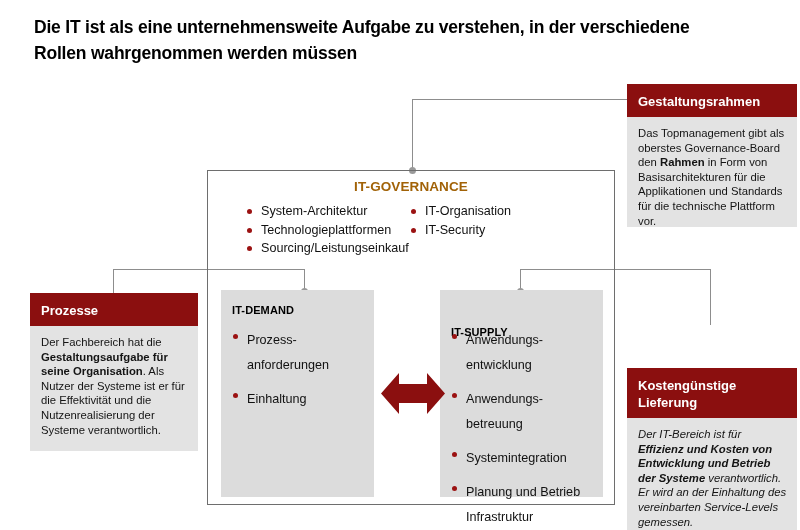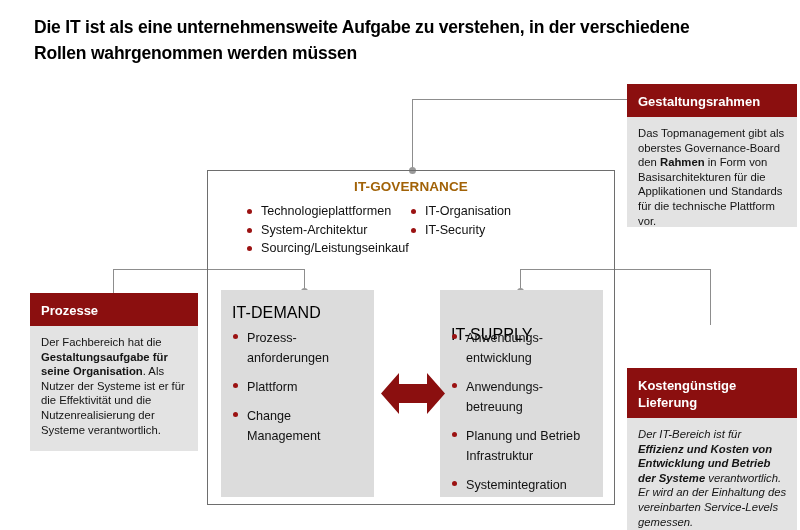--- a/index.html
+++ b/index.html
@@ -55,23 +55,23 @@
   ul.bl li:before{
     content:"";position:absolute;left:1px;top:6px;
     width:5px;height:5px;border-radius:50%;background:#9b1212;
   }
 
   
   .panel{
     position:absolute;background:#dcdcdc;box-sizing:border-box;
   }
   .panel .p-title{
-    font-size:16px;font-weight:normal;color:#000;letter-spacing:0.1px;
+    font-size:11px;font-weight:bold;color:#000;letter-spacing:0.1px;
   }
-  .panel ul.bl li{margin-bottom:9px;line-height:20px;}
+  .panel ul.bl li{margin-bottom:9px;line-height:25px;}
 
   
   .card{position:absolute;}
   .card-head{
     background:#8b0f0f;color:#ffffff;box-sizing:border-box;
     font-size:13px;font-weight:bold;line-height:17px;
     padding:9px 11px 8px 11px;
   }
   .card-body{
     background:#e3e3e3;box-sizing:border-box;
@@ -106,50 +106,49 @@
   <div class="line v" style="left:698px;top:269px;height:56px;"></div>
   <div class="dot" style="left:505px;top:288px;"></div>
 
   <div class="frame"></div>
 
   <div class="gov">
     <div class="gov-title">IT-GOVERNANCE</div>
     <div class="gov-cols">
       <div class="gov-col c1">
         <ul class="bl">
+            <li>System-Architektur</li>
             <li>Technologieplattformen</li>
-            <li>System-Architektur</li>
             <li>Sourcing/Leistungseinkauf</li>
           </ul>
       </div>
       <div class="gov-col c2">
         <ul class="bl">
             <li>IT-Organisation</li>
             <li>IT-Security</li>
           </ul>
       </div>
     </div>
   </div>
 
   <div class="panel" style="left:209px;top:290px;width:153px;height:207px;">
     <div class="p-title" style="position:absolute;left:11px;top:14px;">IT-DEMAND</div>
     <ul class="bl" style="position:absolute;left:11px;top:38px;width:140px;">
         <li>Prozess-<br>anforderungen</li>
-        <li>Plattform</li>
-        <li>Change<br>Management</li>
+        <li>Einhaltung</li>
       </ul>
   </div>
 
   <div class="panel" style="left:428px;top:290px;width:163px;height:207px;">
     <div class="p-title" style="position:absolute;left:11px;top:14px;margin-top:22px;">IT-SUPPLY</div>
     <ul class="bl" style="position:absolute;left:11px;top:38px;width:152px;">
         <li>Anwendungs-<br>entwicklung</li>
         <li>Anwendungs-<br>betreuung</li>
+        <li>Systemintegration</li>
         <li>Planung und Betrieb<br>Infrastruktur</li>
-        <li>Systemintegration</li>
       </ul>
   </div>
 
   <div class="arrow">
     <svg width="64" height="45" viewBox="0 0 64 45" aria-hidden="true">
       <polygon points="0,22.5 18,2 18,13 46,13 46,2 64,22.5 46,43 46,32 18,32 18,43" fill="#8b0f0f"></polygon>
     </svg>
   </div>
 
   <div class="card" style="left:18px;top:293px;width:168px;">

